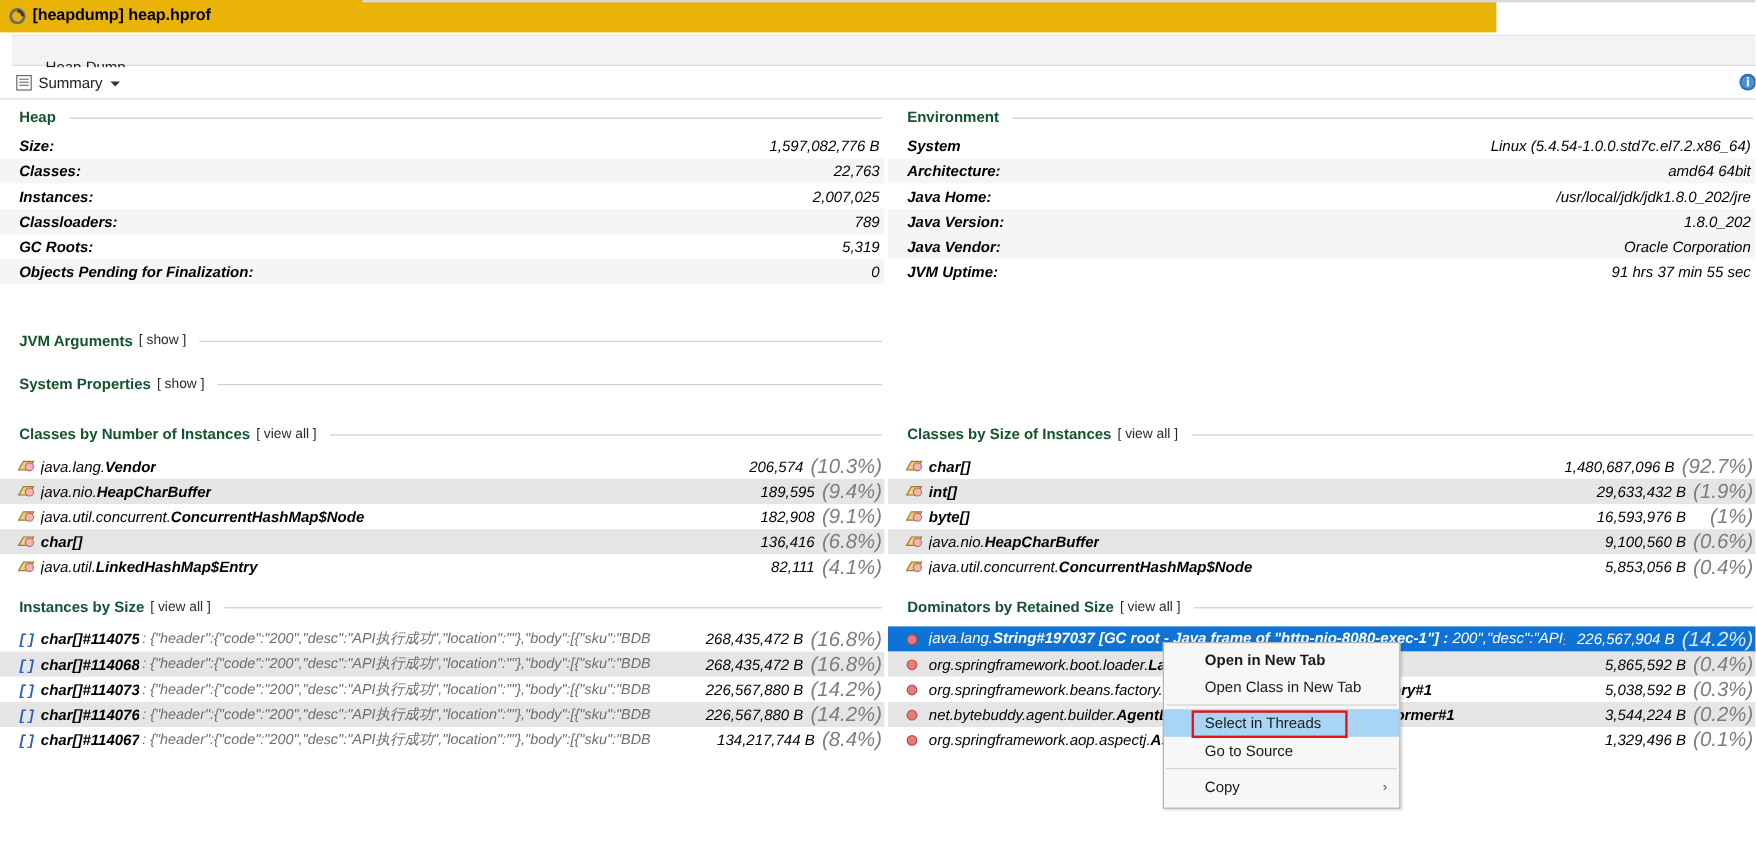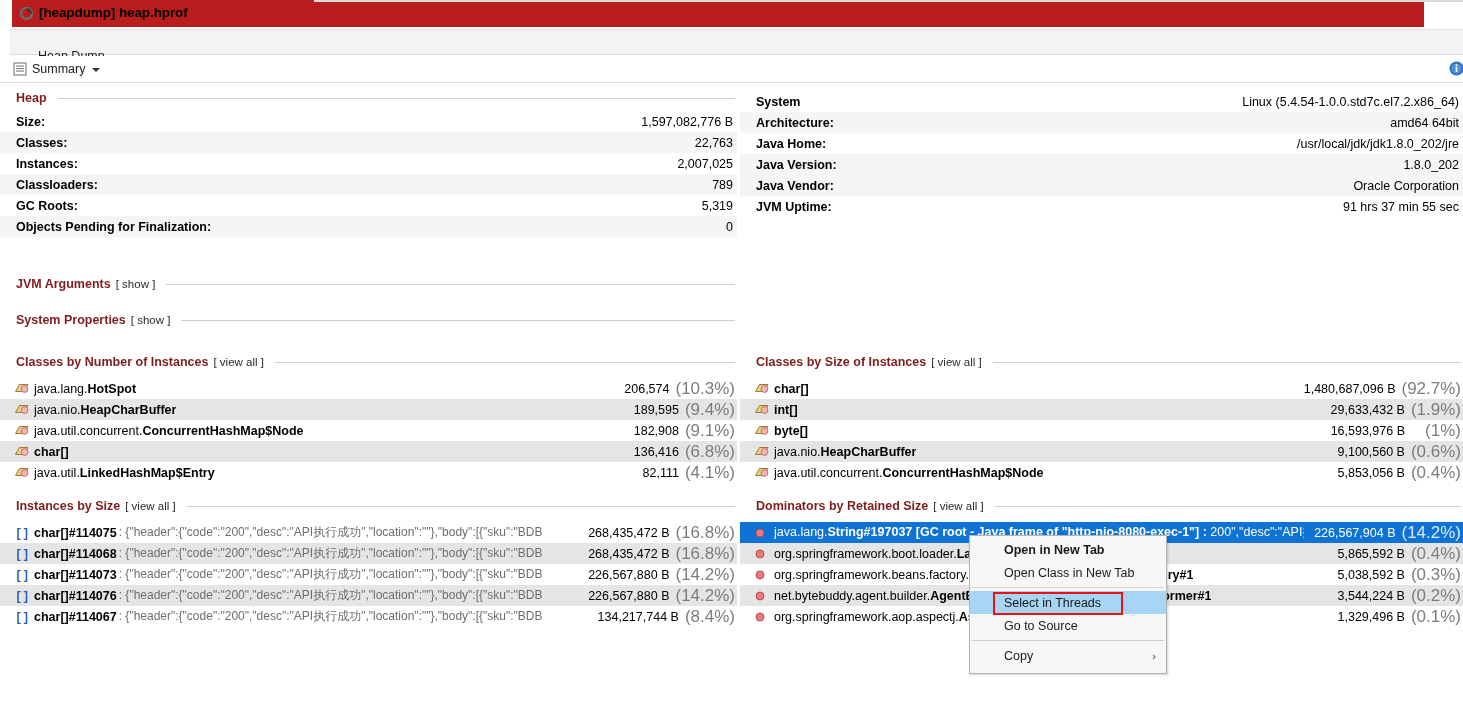--- a/index.html
+++ b/index.html
@@ -9,22 +9,22 @@
     overflow: hidden;
     background: #ffffff;
     font-family: "Liberation Sans", sans-serif;
     font-size: 12px;
     color: #000;
   }
   .app { position: relative; width: 1463px; height: 705px; background:#fff; }
 
   
   .titlebar {
-    position:absolute; left:12px; top:0; width:1412px; height:27px;
-    background:#b91c1c;
+    position:absolute; left:0; top:0; width:1247px; height:27px;
+    background:#eab308;
   }
   .titlebar .tabstrip-line {
     position:absolute; left:302px; top:0; width:1161px; height:2px; background:#d9d9d9;
   }
   .title-icon {
     position:absolute; left:7px; top:6px; width:15px; height:15px;
   }
   .title-text {
     position:absolute; left:27px; top:5px;
     font-size:13.5px; font-weight:bold; letter-spacing:-0.1px;
@@ -62,31 +62,31 @@
 
   
   .pane-left  { position:absolute; left:0px;   top:88px; width:737px; height:617px; }
   .pane-right { position:absolute; left:740px; top:88px; width:723px; height:617px; }
 
   .section { position:absolute; left:0; width:100%; }
   .sec-head {
     position:relative; height:20px; display:flex; align-items:center;
     padding-left:16px; gap:5px;
   }
-  .sec-title { font-size:12.5px; font-weight:bold; color:#7f1d1d; white-space:nowrap; }
+  .sec-title { font-size:12.5px; font-weight:bold; color:#14532d; white-space:nowrap; }
   .sec-link {
     font-size:11.5px; color:#2a2a2a; white-space:nowrap; cursor:default;
   }
   .sec-rule {
     flex:1 1 auto; height:1px; background:#cfcfcf; margin-left:6px; margin-right:2px;
     min-width:10px;
   }
 
   
-  .kv-rows { position:relative; margin-top:3px; }
+  .kv-rows { position:relative; margin-top:3px;font-style:italic; }
   .kv-row {
     position:relative; height:21px; display:flex; align-items:center;
     padding:0 2px 0 16px; background:#ffffff;
   }
   .kv-row.alt { background:#f5f5f5; }
   .kv-key { font-size:12.5px; font-weight:bold; color:#000; white-space:nowrap; }
   .kv-val {
     margin-left:auto; font-size:12.5px; color:#000; white-space:nowrap; padding-right:2px;
   }
 
@@ -236,21 +236,21 @@
         <span class="sec-rule"></span>
       </div>
       <div class="kv-rows" style="margin-top:6px;">
         <div class="lrow">
           <span class="ico">
             <svg width="16" height="14" viewBox="0 0 16 14">
                 <path d="M1.5 9.5 L5.5 2.5 L14 2.5 L10 9.5 Z" fill="#f2cf7f" stroke="#9c7b34" stroke-width="1"></path>
                 <circle cx="10.5" cy="7" r="3.4" fill="#f7b3b3" stroke="#b06d6d" stroke-width="0.9"></circle>
               </svg>
           </span>
-          <span class="nm"><span>java.lang.</span><b>HotSpot</b></span>
+          <span class="nm"><span>java.lang.</span><b>Vendor</b></span>
           <span class="amt">206,574</span>
           <span class="pct">(10.3%)</span>
         </div>
         <div class="lrow alt">
           <span class="ico">
             <svg width="16" height="14" viewBox="0 0 16 14">
                 <path d="M1.5 9.5 L5.5 2.5 L14 2.5 L10 9.5 Z" fill="#f2cf7f" stroke="#9c7b34" stroke-width="1"></path>
                 <circle cx="10.5" cy="7" r="3.4" fill="#f7b3b3" stroke="#b06d6d" stroke-width="0.9"></circle>
               </svg>
           </span>
@@ -356,20 +356,24 @@
           <span class="amt">134,217,744 B</span>
           <span class="pct">(8.4%)</span>
         </div>
       </div>
     </div>
   </div>
 
   <div class="pane-right">
 
     <div class="section" style="top:0px;">
+      <div class="sec-head">
+        <span class="sec-title">Environment</span>
+        <span class="sec-rule"></span>
+      </div>
       <div class="kv-rows">
         <div class="kv-row">
           <span class="kv-key">System</span>
           <span class="kv-val">Linux (5.4.54-1.0.0.std7c.el7.2.x86_64)</span>
         </div>
         <div class="kv-row alt">
           <span class="kv-key">Architecture:</span>
           <span class="kv-val">amd64 64bit</span>
         </div>
         <div class="kv-row">

